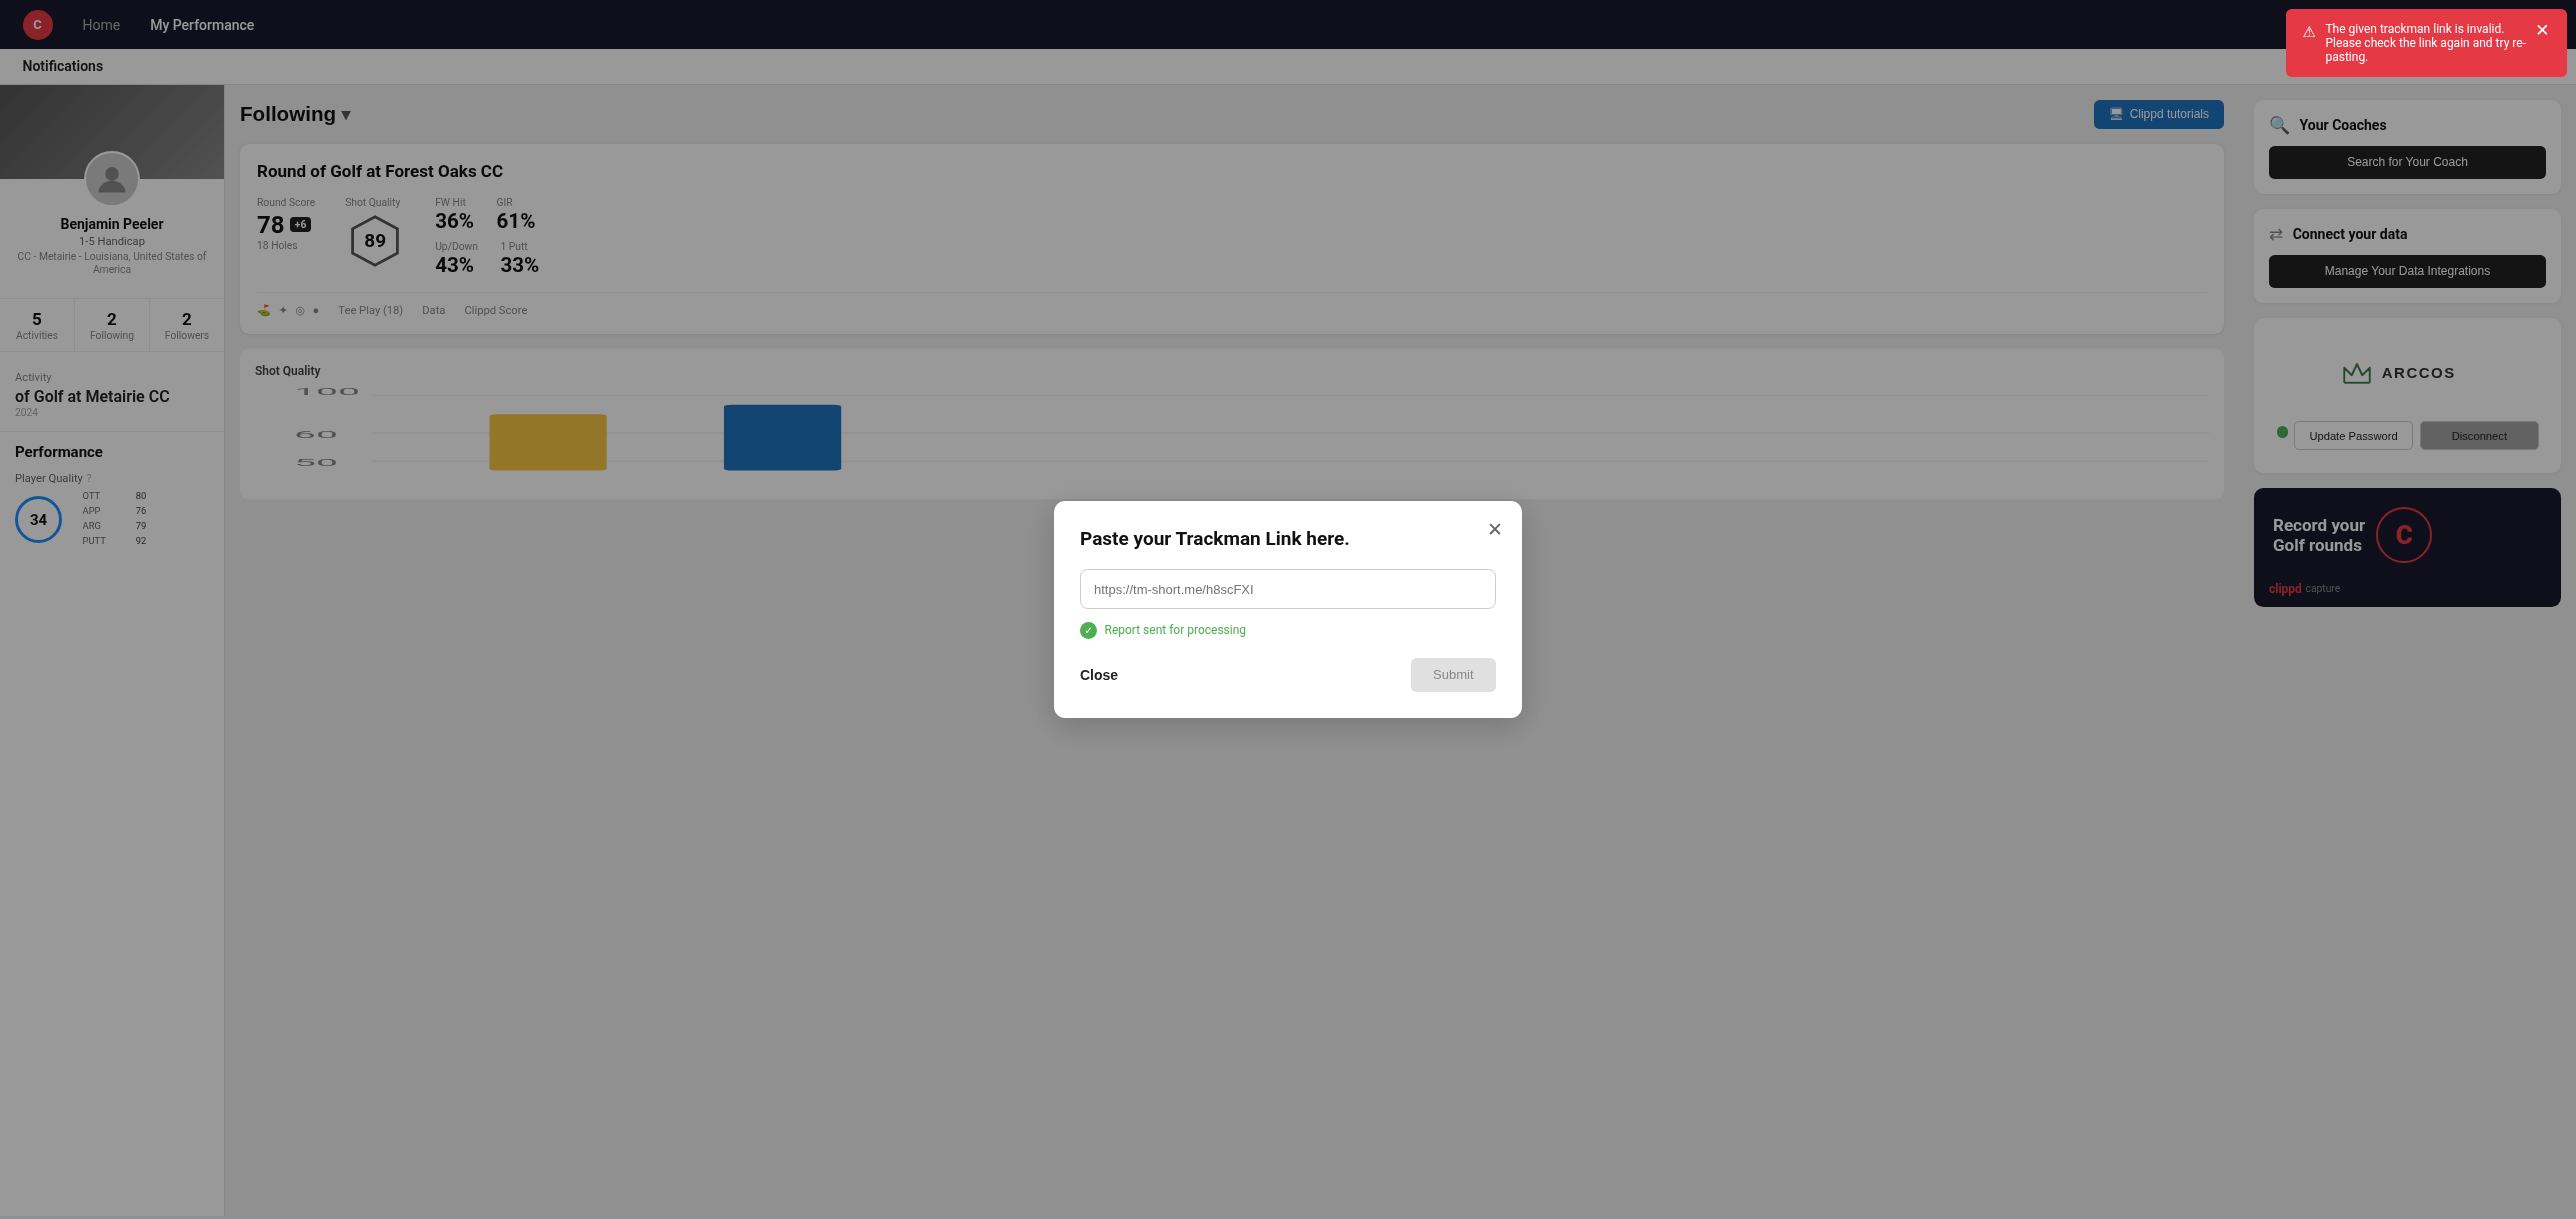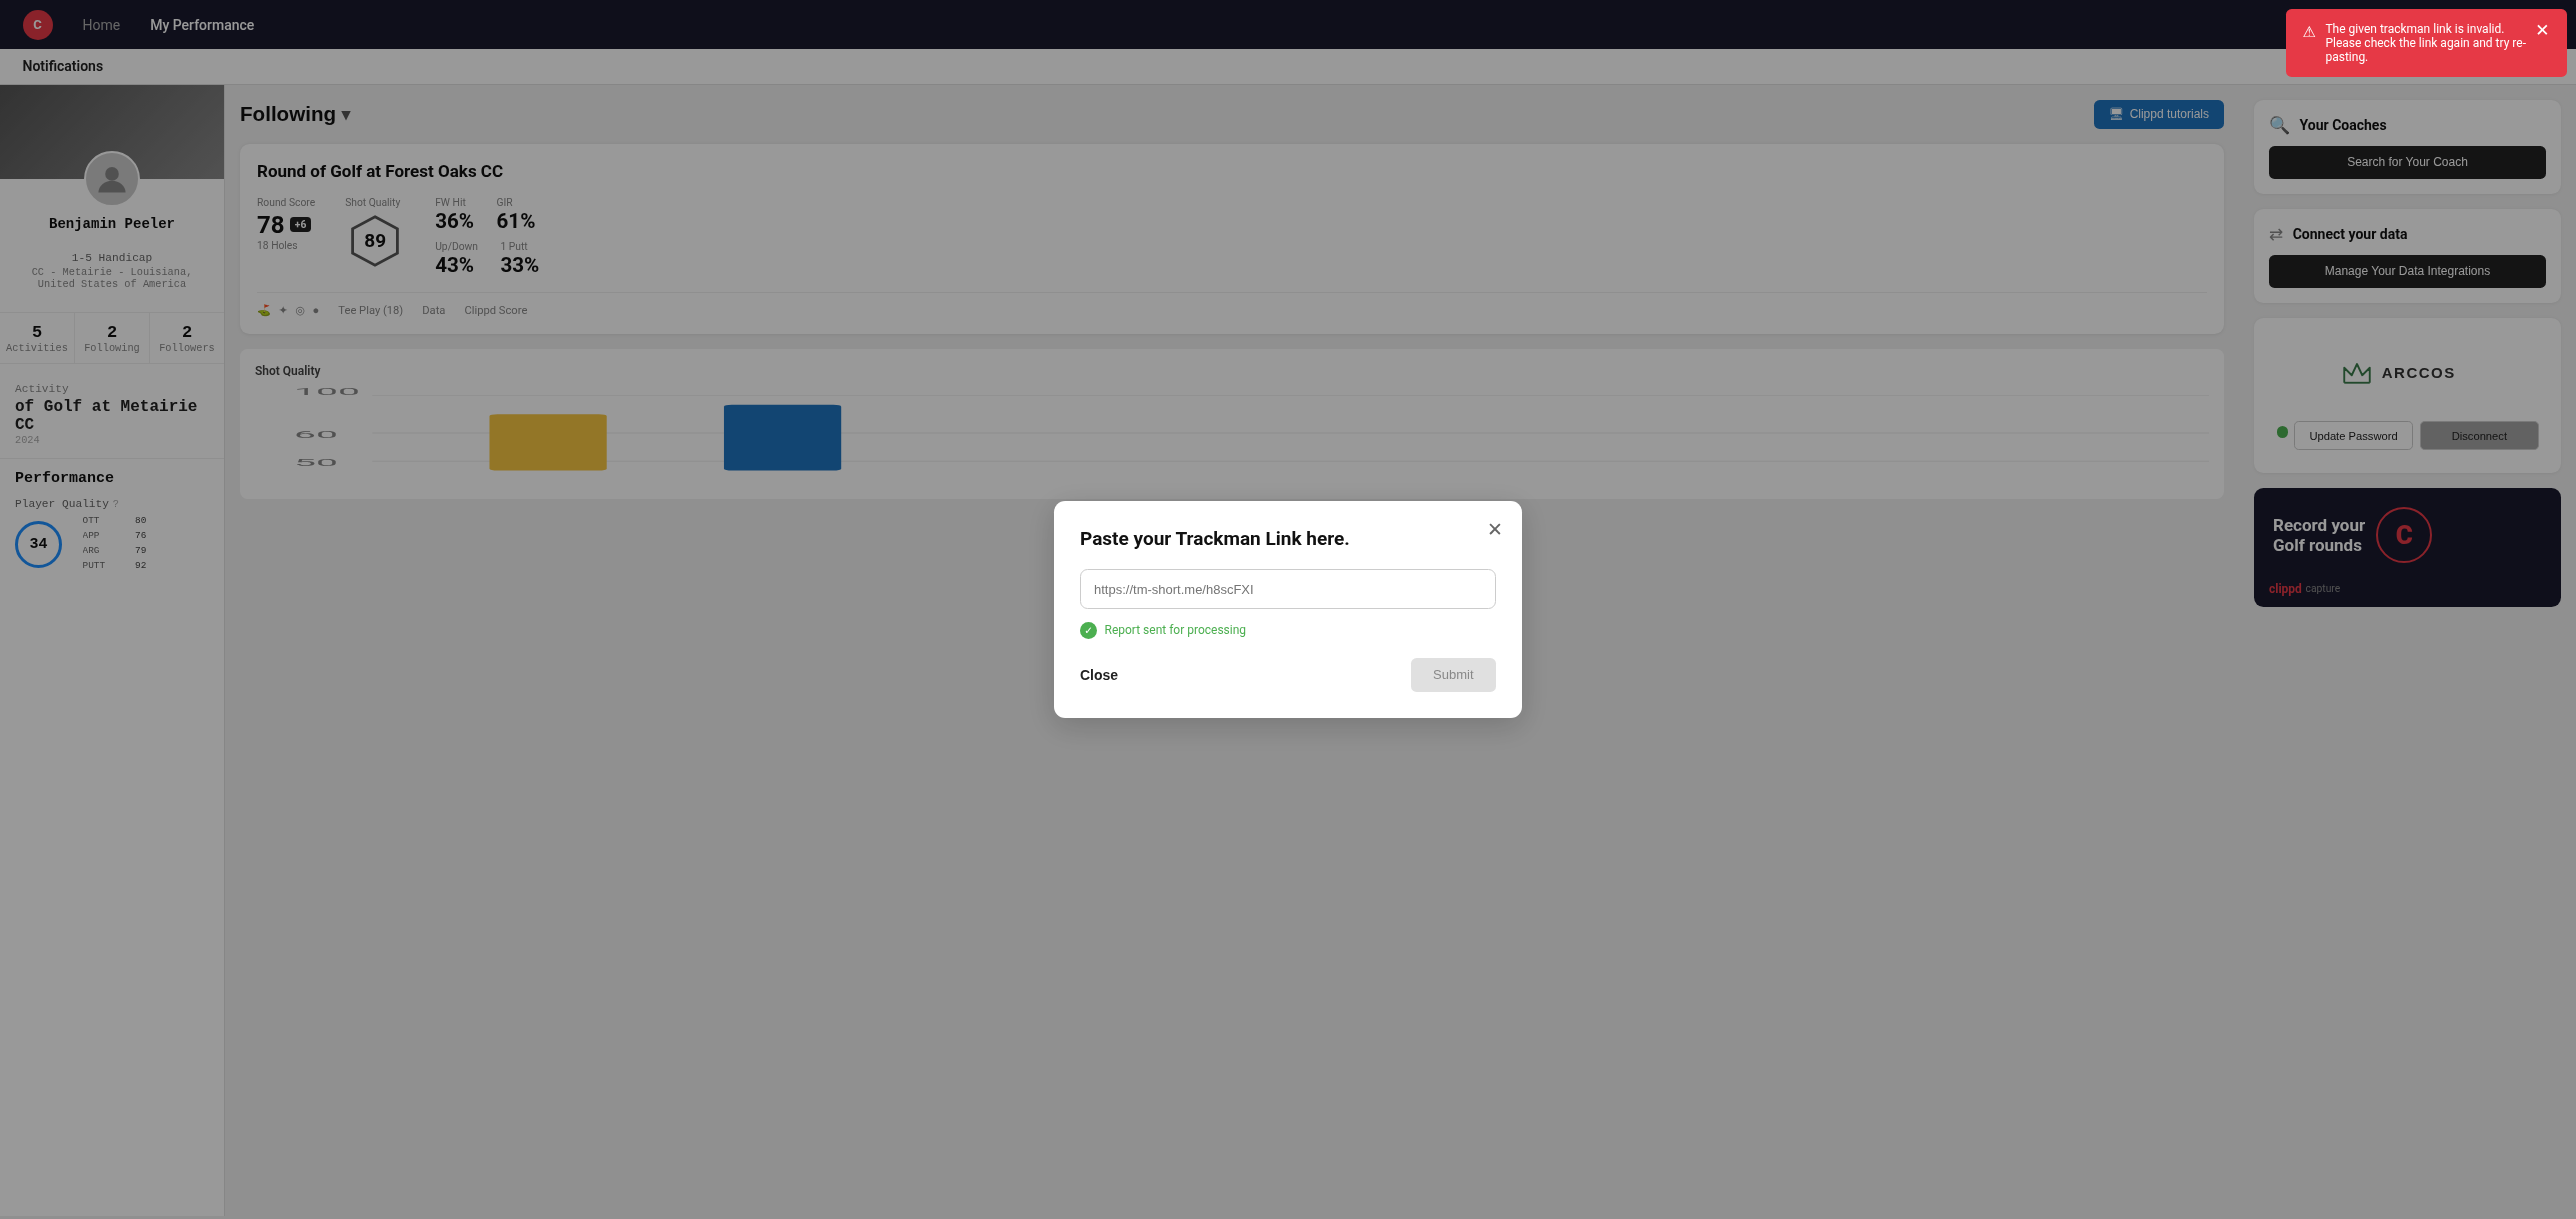--- a/index.html
+++ b/index.html
@@ -96,21 +96,20 @@
       overflow: hidden;
     }
 
     
     .left-sidebar {
       width: 225px;
       background: #fff;
       border-right: 0.9px solid #e0e0e0;
       overflow-y: auto;
       flex-shrink: 0;
-      font-family: Liberation Mono, monospace;
     }
     .profile-banner {
       background: #888;
       height: 94px;
       position: relative;
     }
     .profile-banner-img {
       width: 100%;
       height: 100%;
       background: linear-gradient(135deg, #555 0%, #888 100%);
@@ -139,21 +138,21 @@
       text-align: center;
     }
     .profile-name {
       font-size: 14px;
       font-weight: 700;
       color: #111;
     }
     .profile-handicap {
       font-size: 11.2px;
       color: #666;
-      margin-top: 20px;
+      margin-top: 3px;
     }
     .profile-location {
       font-size: 10.3px;
       color: #888;
       margin-top: 1.9px;
     }
     .profile-stats {
       display: flex;
       border-top: 0.9px solid #eee;
       border-bottom: 0.9px solid #eee;

